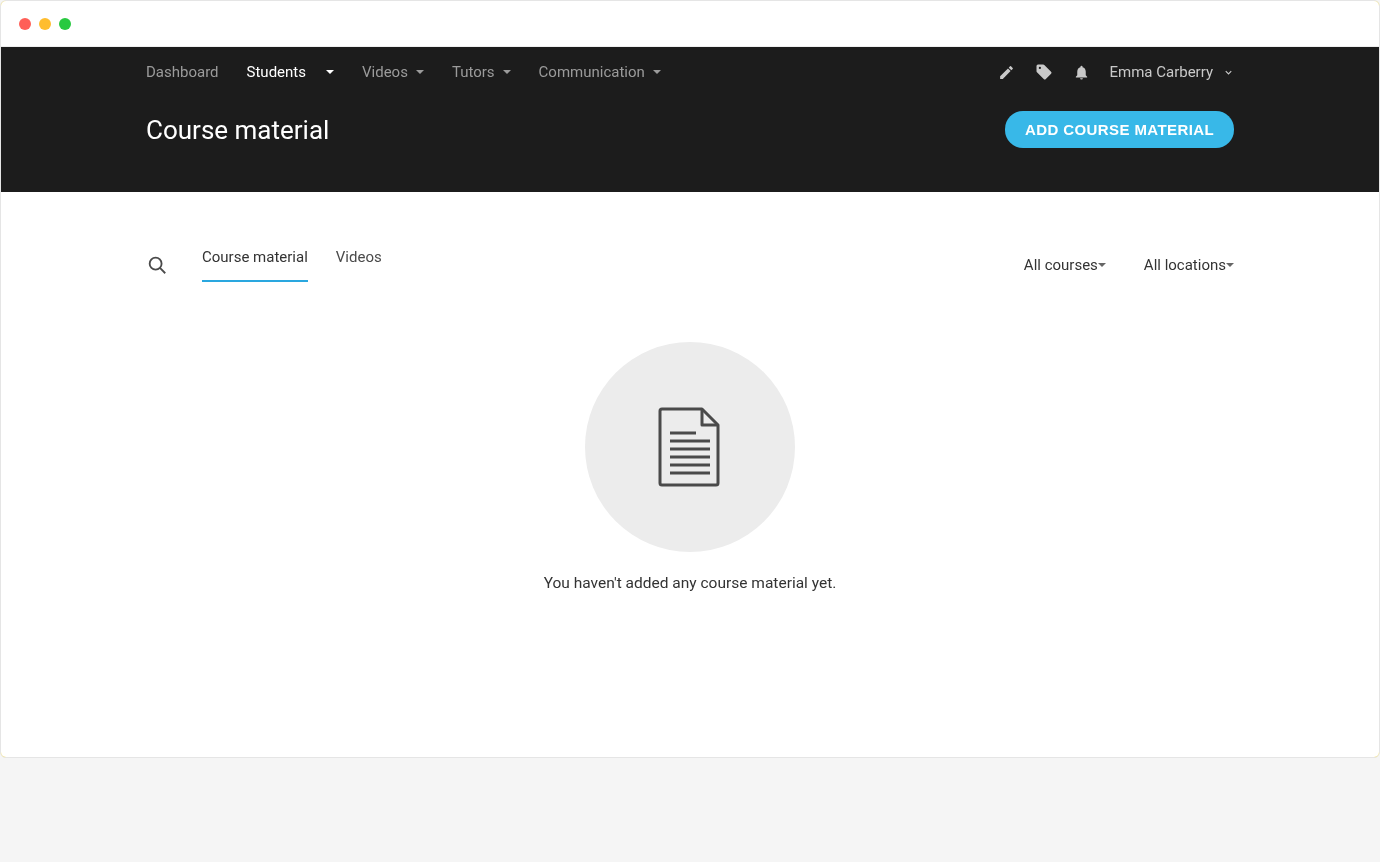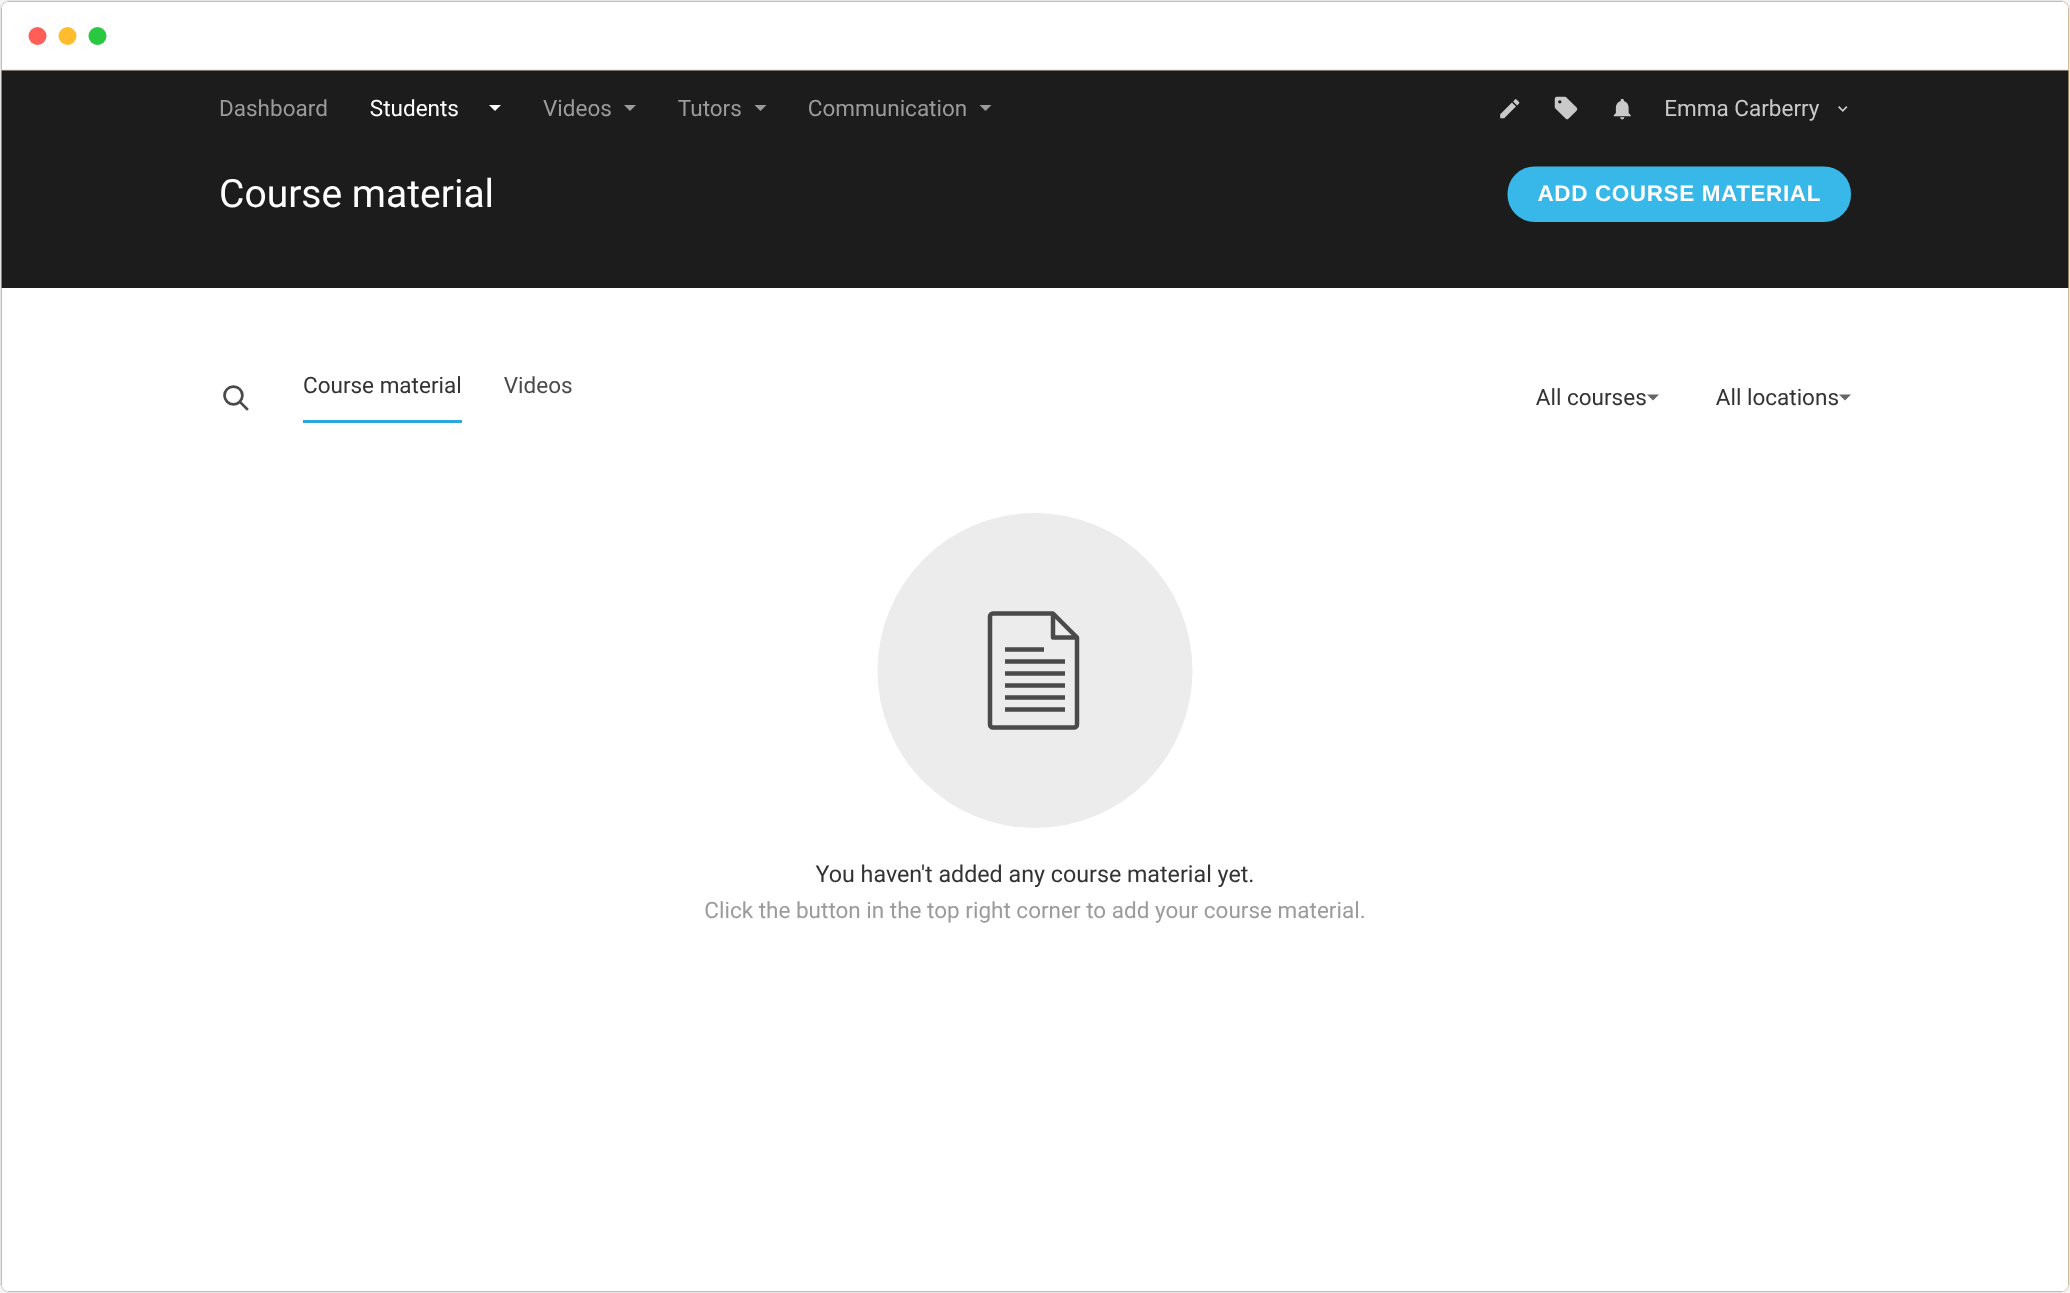--- a/index.html
+++ b/index.html
@@ -6,22 +6,22 @@
   html, body { height: 100%; }
   body {
     font-family: -apple-system, BlinkMacSystemFont, "Segoe UI", Roboto, "Helvetica Neue", Arial, sans-serif;
     background: #f5f5f5;
     width: 1380px;
     height: 862px;
     overflow: hidden;
   }
   .browser-frame {
     width: 1380px;
-    height: 862px;
-    background: #a16207;
+    height: 758px;
+    background: #fde047;
     border: 1px solid #e5e5e5;
     border-radius: 6px;
     overflow: hidden;
     display: flex;
     flex-direction: column;
   }
   .titlebar {
     height: 46px;
     display: flex;
     align-items: center;
@@ -247,16 +247,15 @@
           <path d="M44 2 v16 h16" fill="none" stroke="#4a4a4a" stroke-width="3" stroke-linejoin="round"></path>
           <line x1="12" y1="26" x2="38" y2="26" stroke="#4a4a4a" stroke-width="3"></line>
           <line x1="12" y1="34" x2="52" y2="34" stroke="#4a4a4a" stroke-width="3"></line>
           <line x1="12" y1="42" x2="52" y2="42" stroke="#4a4a4a" stroke-width="3"></line>
           <line x1="12" y1="50" x2="52" y2="50" stroke="#4a4a4a" stroke-width="3"></line>
           <line x1="12" y1="58" x2="52" y2="58" stroke="#4a4a4a" stroke-width="3"></line>
           <line x1="12" y1="66" x2="52" y2="66" stroke="#4a4a4a" stroke-width="3"></line>
         </svg>
       </div>
       <div class="empty-title">You haven't added any course material yet.</div>
-      <div class="empty-sub">Click the button in the top right corner to add your course material.</div>
     </div>
   </div>
 </div>
 
 </body></html>

